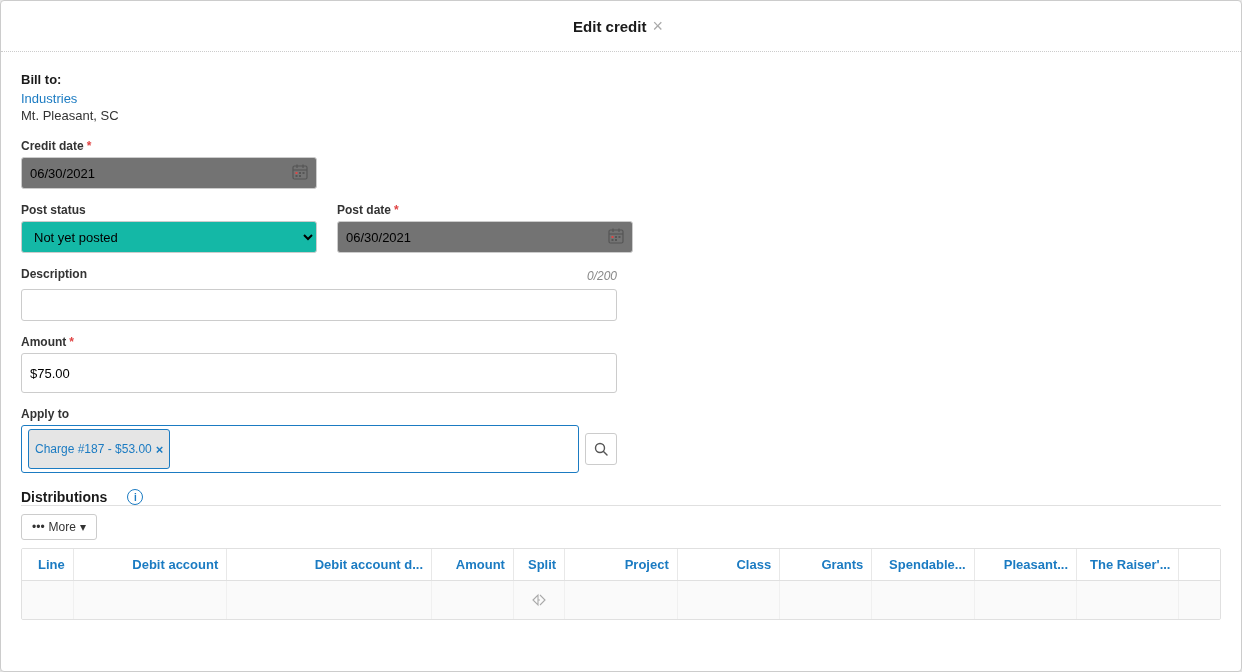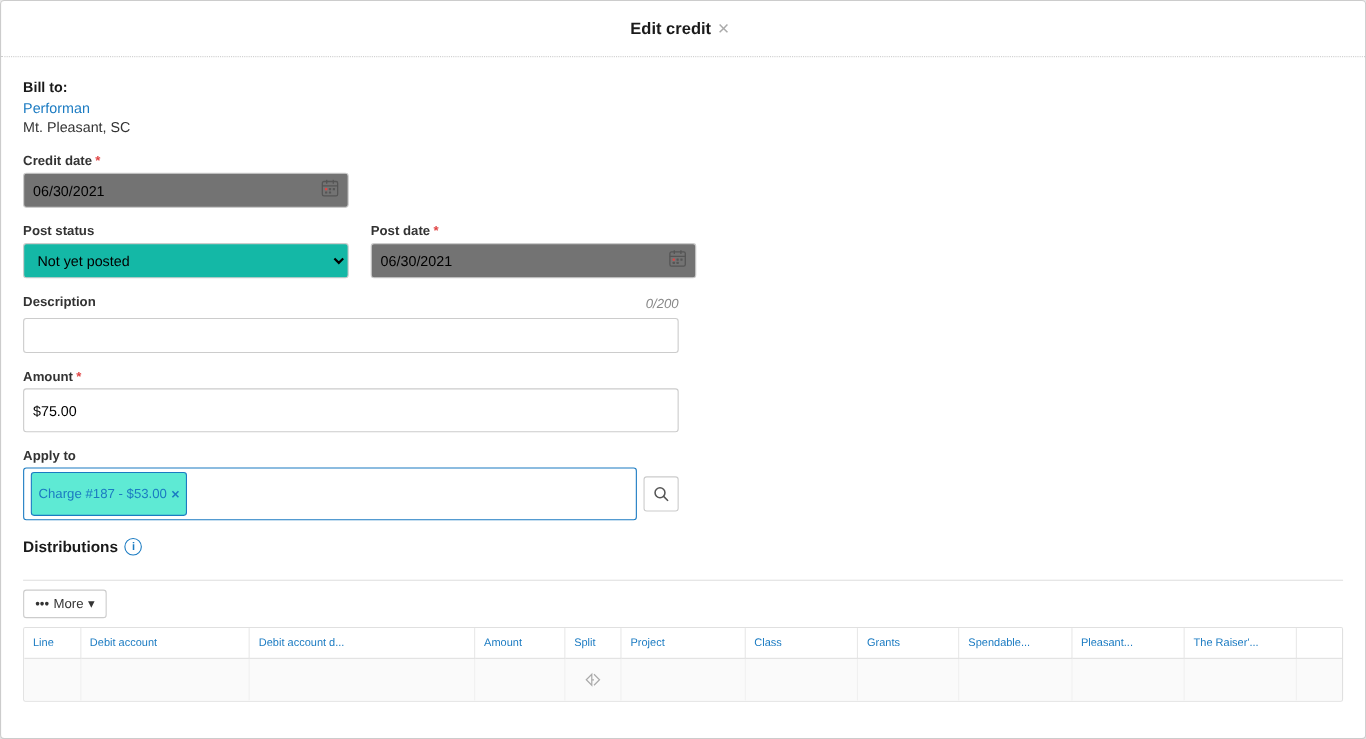--- a/index.html
+++ b/index.html
@@ -171,21 +171,21 @@
       border-radius: 3px;
       min-height: 32px;
       padding: 3px 6px;
       display: flex;
       flex-wrap: wrap;
       gap: 4px;
       align-items: center;
       background: #fff;
     }
     .tag {
-      background: #5eead4;
+      background: #e5e5e5;
       border: 1px solid #1b7bc2;
       border-radius: 3px;
       color: #1b7bc2;
       font-size: 12px;
       padding: 12px 6px;
       display: flex;
       align-items: center;
       gap: 4px;
     }
     .tag-remove {
@@ -204,26 +204,26 @@
       display: flex;
       align-items: center;
       justify-content: center;
       cursor: pointer;
       font-size: 14px;
       color: #555;
     }
     .distributions-header {
       display: flex;
       align-items: center;
-      gap: 6px;
+      gap: 20px;
       font-size: 14px;
       font-weight: 600;
       color: #1a1a1a;
       margin-top: 16px;
-      margin-bottom: 22px;
+      margin-bottom: 0;
     }
     .info-icon {
       display: inline-flex;
       align-items: center;
       justify-content: center;
       width: 16px;
       height: 16px;
       border-radius: 50%;
       border: 1.5px solid #1b7bc2;
       color: #1b7bc2;
@@ -255,24 +255,24 @@
       margin-top: 0;
     }
     .dist-table {
       width: 100%;
       border-collapse: collapse;
     }
     .dist-table th {
       background: #fff;
       border-bottom: 1px solid #e0e0e0;
       border-right: 1px solid #e8e8e8;
-      text-align: left;
+      text-align: right;
       padding: 8px 8px;
-      font-size: 10px;
-      font-weight: 400;
+      font-size: 13px;
+      font-weight: 700;
       color: #1b7bc2;
       white-space: nowrap;
     }
     .dist-table th:last-child { border-right: none; }
     .dist-table td {
       border-bottom: 1px solid #f0f0f0;
       border-right: 1px solid #f0f0f0;
       padding: 8px 8px;
       font-size: 12px;
       color: #333;
@@ -308,21 +308,21 @@
 
   <div class="modal-header">
     <span class="modal-title">Edit credit</span>
     <button class="close-btn">×</button>
   </div>
 
   <div class="modal-body">
 
     <div class="form-section">
       <div class="bill-to-label">Bill to:</div>
-      <div class="bill-to-name">Performan</div>
+      <div class="bill-to-name">Industries</div>
       <div class="bill-to-address">Mt. Pleasant, SC</div>
     </div>
 
     <div class="form-section">
       <div class="field-label">
         <span>Credit date</span>
         <span class="required-star">*</span>
       </div>
       <div class="input-with-icon" style="width:296px;">
         <input type="text" style="width: 100%;" value="06/30/2021">

